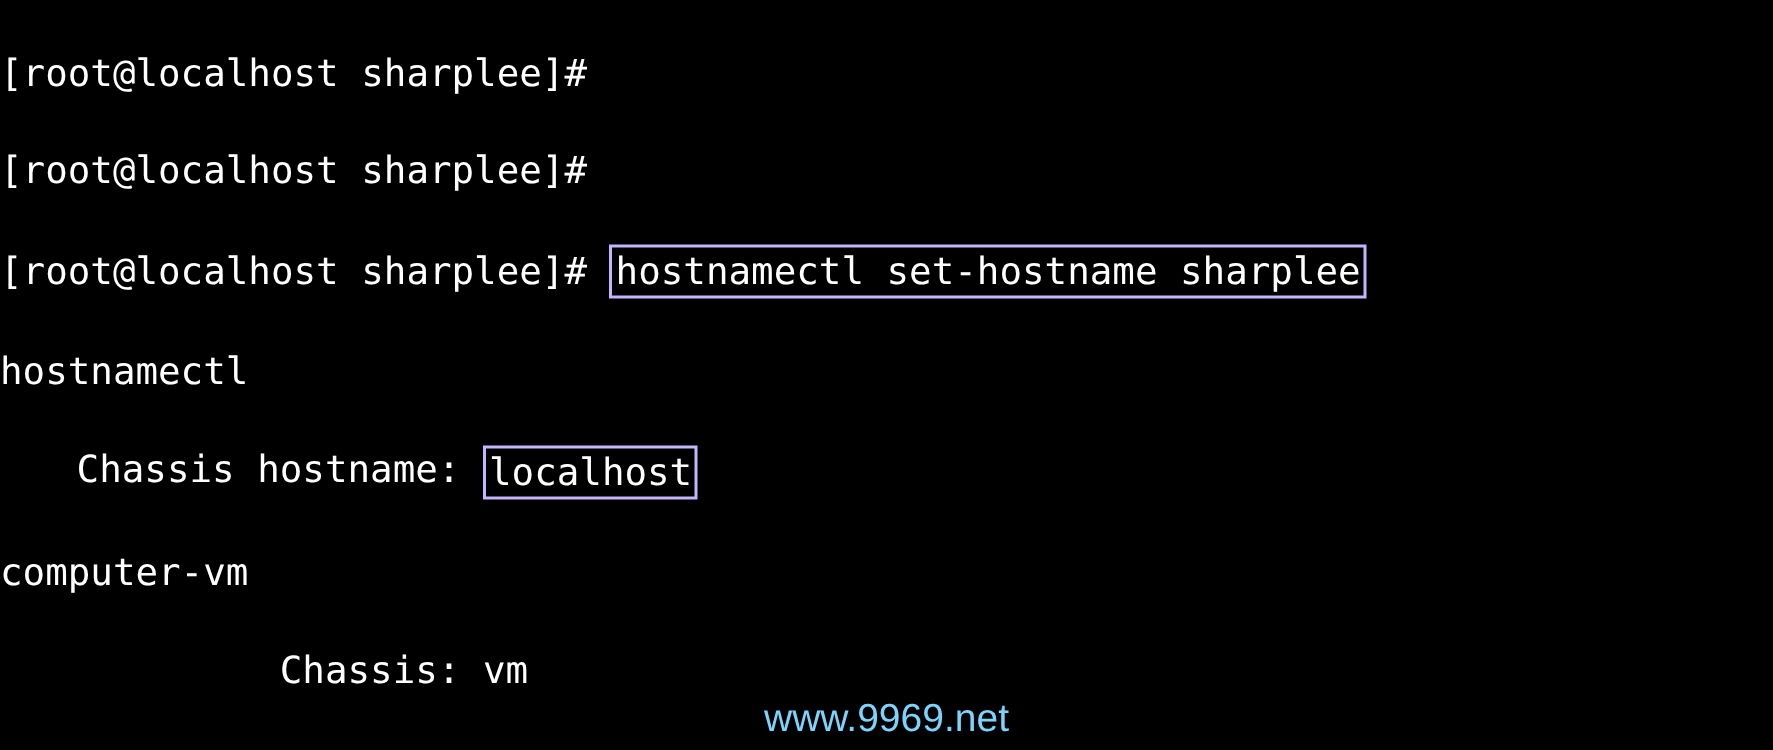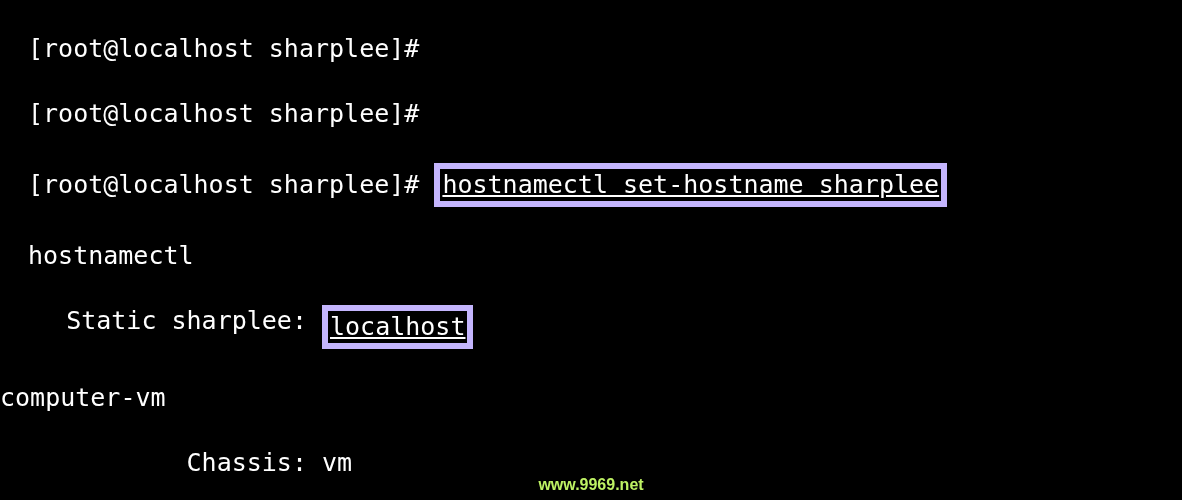--- a/index.html
+++ b/index.html
@@ -13,55 +13,52 @@
       width: 1182px;
       height: 500px;
       overflow: hidden;
       position: relative;
     }
     .terminal {
       white-space: pre;
     }
     .line {
       display: block;
-      margin-left: 28px;
     }
     .red-box {
-      border: 6px solid #c4b5fd;
+      border: 2px solid #c4b5fd;
       padding: 0px 2px;
       display: inline-block;
-      text-decoration: underline;
     }
     .kv-line {
       display: flex;
     }
     .key {
       width: 322px;
       text-align: right;
     }
     .watermark {
       position: absolute;
       bottom: 4px;
       left: 50%;
       transform: translateX(-50%);
-      color: #bef264;
-      font-size: 16px;
+      color: #7dd3fc;
+      font-size: 26px;
       font-family: Arial, sans-serif;
-      font-weight: bold;
     }
   </style>
 </head>
 <body>
 
 <div class="terminal">
 <span class="line"><span>[root@localhost sharplee]#</span></span>
 <span class="line"><span>[root@localhost sharplee]#</span></span>
 <span class="line"><span>[root@localhost sharplee]#</span> <span class="red-box">hostnamectl set-hostname sharplee</span></span>
 <span class="line">hostnamectl</span>
-<span class="kv-line"><span class="key">Static sharplee: </span> <span class="red-box">localhost</span></span>
+<span class="kv-line"><span class="key">Chassis hostname: </span> <span class="red-box">localhost</span></span>
 <span class="kv-line"> <span>computer-vm</span></span>
 <span class="kv-line"><span class="key">Chassis: </span> <span>vm</span></span>
 
 
 
 
 
 </div>
 
 <div class="watermark">www.9969.net</div>

